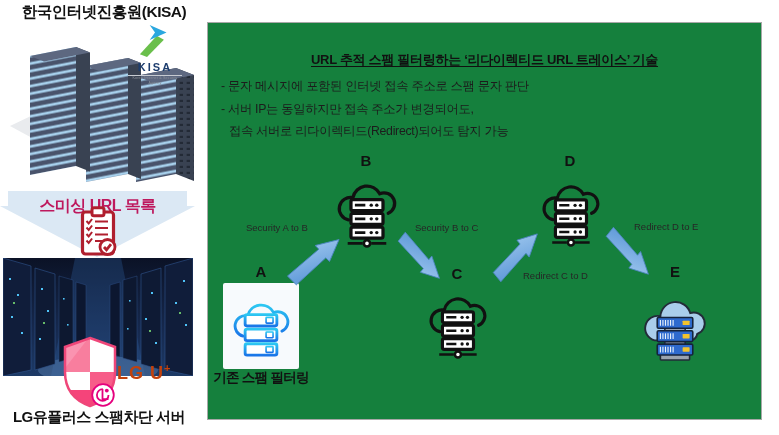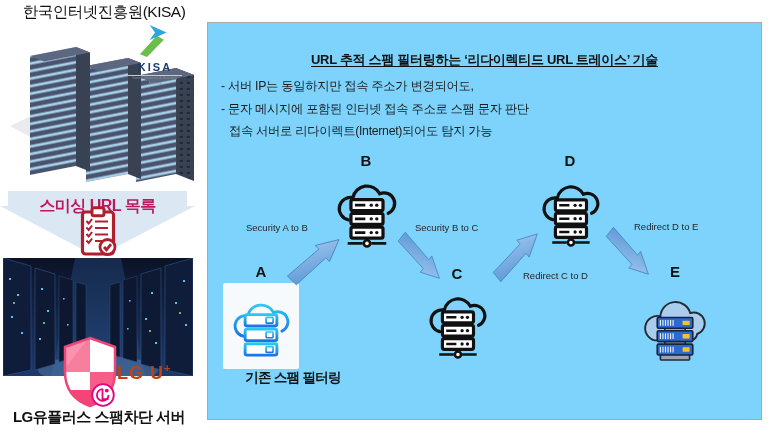--- a/index.html
+++ b/index.html
@@ -1,29 +1,29 @@
 <!DOCTYPE html>
 <html><head>
 <meta charset="utf-8">
 <style>
   html,body{margin:0;padding:0;background:#fff;}
   body{width:779px;height:435px;position:relative;overflow:hidden;
        font-family:"Liberation Sans","DejaVu Sans",sans-serif;color:#111;}
   .abs{position:absolute;}
   
-  .kisa-title{left:16px;top:2px;width:176px;text-align:center;font-weight:normal;font-size:15.5px;letter-spacing:-0.5px;}
+  .kisa-title{left:16px;top:2px;width:176px;text-align:center;font-weight:bold;font-size:15.5px;letter-spacing:-0.5px;}
   .kisa-logo{left:126px;top:25px;width:58px;text-align:center;}
   .kisa-logo .kname{color:#1d3d6e;font-weight:bold;font-size:11px;letter-spacing:2px;line-height:13px;}
   .kisa-logo .ktag{color:#8a8f98;font-size:3.6px;letter-spacing:.2px;line-height:5px;border-top:.5px solid #c6cad1;margin:1px 2px 0 2px;}
   .smish-label{left:0;top:196px;width:195px;text-align:center;font-weight:bold;font-size:16px;color:#be185d;letter-spacing:-0.5px;}
   .lg-text{left:117px;top:362px;font-weight:bold;font-size:18px;color:#c2410c;letter-spacing:1px;text-align:center;}
   .lg-text sup{font-size:11px;}
   .lg-server-label{left:8px;top:408px;width:182px;text-align:center;font-weight:bold;font-size:15px;letter-spacing:-0.5px;}
   
-  .panel{left:207px;top:22px;width:555px;height:398px;border:1.5px solid #a8a8a8;box-sizing:border-box;background:#7dd3fc;}
+  .panel{left:207px;top:22px;width:555px;height:398px;border:1.5px solid #a8a8a8;box-sizing:border-box;background:#15803d;}
   .panel-title{left:0;top:28px;width:100%;text-align:center;font-weight:bold;font-size:13px;text-decoration:underline;text-underline-offset:2px;letter-spacing:-0.3px;}
   .bullets{left:13px;top:52px;width:530px;font-size:12.3px;line-height:22.5px;color:#1c1c1c;letter-spacing:-0.3px;}
   .bullets .indent{padding-left:8px;}
   .node-label{font-weight:bold;font-size:15px;text-align:center;}
   .redirect-label{font-size:9.5px;color:#262626;white-space:nowrap;}
   .caption{font-weight:bold;font-size:13.5px;text-align:center;letter-spacing:-0.7px;}
   .a-bg{background:#f7fafd;border-radius:2px;}
   svg.flip{transform:scaleY(-1);}
 </style>
 </head>
@@ -274,23 +274,23 @@
 </svg>
 <div class="abs lg-text"><span>LG U</span><sup>+</sup></div>
 
 <div class="abs lg-server-label">LG유플러스 스팸차단 서버</div>
 
 <div class="abs panel">
 
   <div class="abs panel-title">URL 추적 스팸 필터링하는 ‘리다이렉티드 URL 트레이스’ 기술</div>
 
   <div class="abs bullets">
+    <div>- 문자 메시지에 포함된 인터넷 접속 주소로 스팸 문자 판단</div>
     <div>- 서버 IP는 동일하지만 접속 주소가 변경되어도,</div>
-    <div>- 문자 메시지에 포함된 인터넷 접속 주소로 스팸 문자 판단</div>
-    <div class="indent">접속 서버로 리다이렉트(Internet)되어도 탐지 가능</div>
+    <div class="indent">접속 서버로 리다이렉티드(Redirect)되어도 탐지 가능</div>
   </div>
 
   <div class="abs node-label" style="left:124px;top:129px;width:68px;">B</div>
   <svg class="abs" style="left:124px;top:151px;" width="68" height="76" viewBox="0 0 104 112">
       <use href="#ic-cloud-server"></use>
     </svg>
 
   <div class="abs node-label" style="left:329px;top:129px;width:66px;">D</div>
   <svg class="abs" style="left:329px;top:151px;" width="66" height="76" viewBox="0 0 104 112">
       <use href="#ic-cloud-server"></use>
@@ -299,21 +299,21 @@
   <div class="abs node-label" style="left:216px;top:242px;width:66px;">C</div>
   <svg class="abs" style="left:216px;top:262px;" width="66" height="78" viewBox="0 0 104 112">
       <use href="#ic-cloud-server"></use>
     </svg>
 
   <div class="abs a-bg" style="left:15px;top:260px;width:76px;height:86px;"></div>
   <div class="abs node-label" style="left:20px;top:240px;width:66px;">A</div>
   <svg class="abs" style="left:20px;top:264px;" width="66" height="78" viewBox="0 0 104 100">
       <use href="#ic-cloud-server-cyan"></use>
     </svg>
-  <div class="abs caption" style="left:0px;top:346px;width:106px;margin-left:32px;">기존 스팸 필터링</div>
+  <div class="abs caption" style="left:0px;top:346px;width:106px;">기존 스팸 필터링</div>
 
   <div class="abs node-label" style="left:434px;top:240px;width:66px;">E</div>
   <svg class="abs" style="left:434px;top:264px;" width="66" height="80" viewBox="0 0 104 110">
       <use href="#ic-cloud-server-blue"></use>
     </svg>
 
   <div class="abs redirect-label" style="left:38px;top:199px;">Security A to B</div>
   <div class="abs redirect-label" style="left:207px;top:199px;">Security B to C</div>
   <div class="abs redirect-label" style="left:315px;top:247px;">Redirect C to D</div>
   <div class="abs redirect-label" style="left:426px;top:198px;">Redirect D to E</div>

